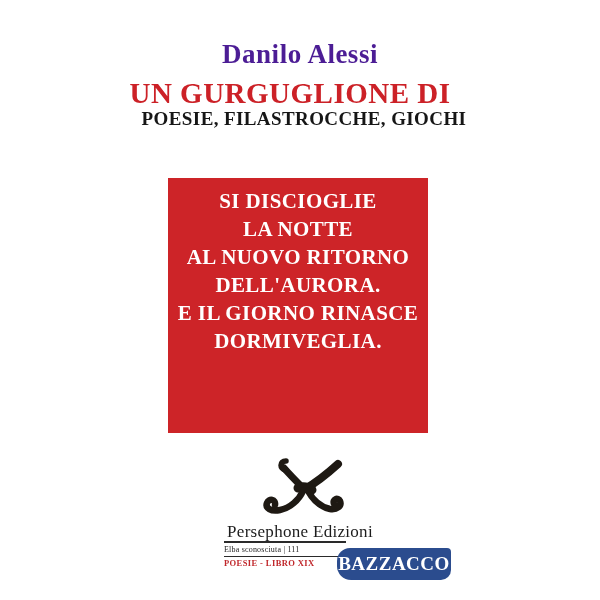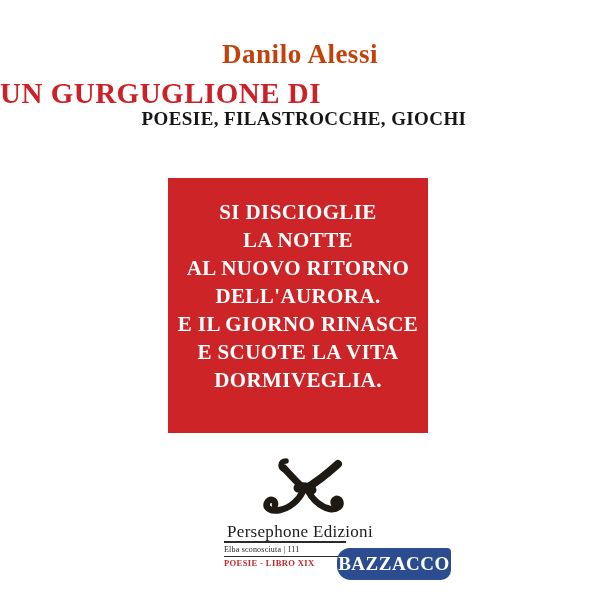--- a/index.html
+++ b/index.html
@@ -1,36 +1,36 @@
 <!DOCTYPE html>
 <html><head>
 <meta charset="utf-8">
 <style>
   html,body{margin:0;padding:0;background:#ffffff;}
   body{width:600px;height:600px;position:relative;font-family:"Liberation Serif", serif;}
   .cover{position:absolute;left:0;top:0;width:600px;height:600px;background:#ffffff;overflow:hidden;}
 
   .author{
     position:absolute;left:0;top:41px;width:600px;text-align:center;
-    font-size:27px;line-height:27px;font-weight:bold;color:#c2410c;letter-spacing:0.5px;
+    font-size:27px;line-height:27px;font-weight:bold;color:#4c1d95;letter-spacing:0.5px;
   }
   .title{
-    position:absolute;left:0;top:79px;width:500px;text-align:left;
-    font-size:29px;line-height:29px;font-weight:bold;color:#cc2127;letter-spacing:0.5px;
+    position:absolute;left:0;top:79px;width:500px;text-align:center;
+    font-size:29px;line-height:29px;font-weight:bold;color:#cc2127;letter-spacing:0.5px;padding-left:40px;
   }
   .subtitle{
     position:absolute;left:4px;width:600px;text-align:center;
     font-size:19px;line-height:20px;font-weight:bold;color:#161616;letter-spacing:0.4px;
   }
   .s1{top:109px;}
   .s2{top:130px;}
 
   .poem-box{
     position:absolute;left:168px;top:178px;width:260px;height:255px;
-    background:#cd2428;box-sizing:border-box;padding-top:20px;
+    background:#cd2428;box-sizing:border-box;padding-top:9px;
   }
   .poem-line{
     width:100%;text-align:center;color:#ffffff;font-weight:bold;
     font-size:21px;line-height:28px;letter-spacing:0.4px;
   }
 
   .logo{position:absolute;left:259px;top:455px;width:88px;height:66px;}
 
   .pubname{
     position:absolute;left:0;top:523px;width:600px;text-align:center;
@@ -65,21 +65,20 @@
   <div class="author">Danilo Alessi</div>
   <div class="title">UN GURGUGLIONE DI</div>
   <div class="subtitle s1">POESIE, FILASTROCCHE, GIOCHI</div>
 
   <div class="poem-box">
     <div class="poem-line">SI DISCIOGLIE</div>
     <div class="poem-line">LA NOTTE</div>
     <div class="poem-line">AL NUOVO RITORNO</div>
     <div class="poem-line">DELL'AURORA.</div>
     <div class="poem-line">E IL GIORNO RINASCE</div>
-    <div class="poem-line">E SCUOTE LA VITA</div>
     <div class="poem-line">DORMIVEGLIA.</div>
   </div>
 
   <svg class="logo" viewBox="0 0 88 66" fill="none" stroke="#1e1913" stroke-linecap="round" stroke-linejoin="round">
 
     <path d="M27,6 C20,6 21,14 26,15" stroke-width="5.5"></path>
 
     <path d="M25,13 C31,20 38,27 45,34" stroke-width="7"></path>
 
     <path d="M46,34 C58,27 68,19 79,9" stroke-width="8"></path>

